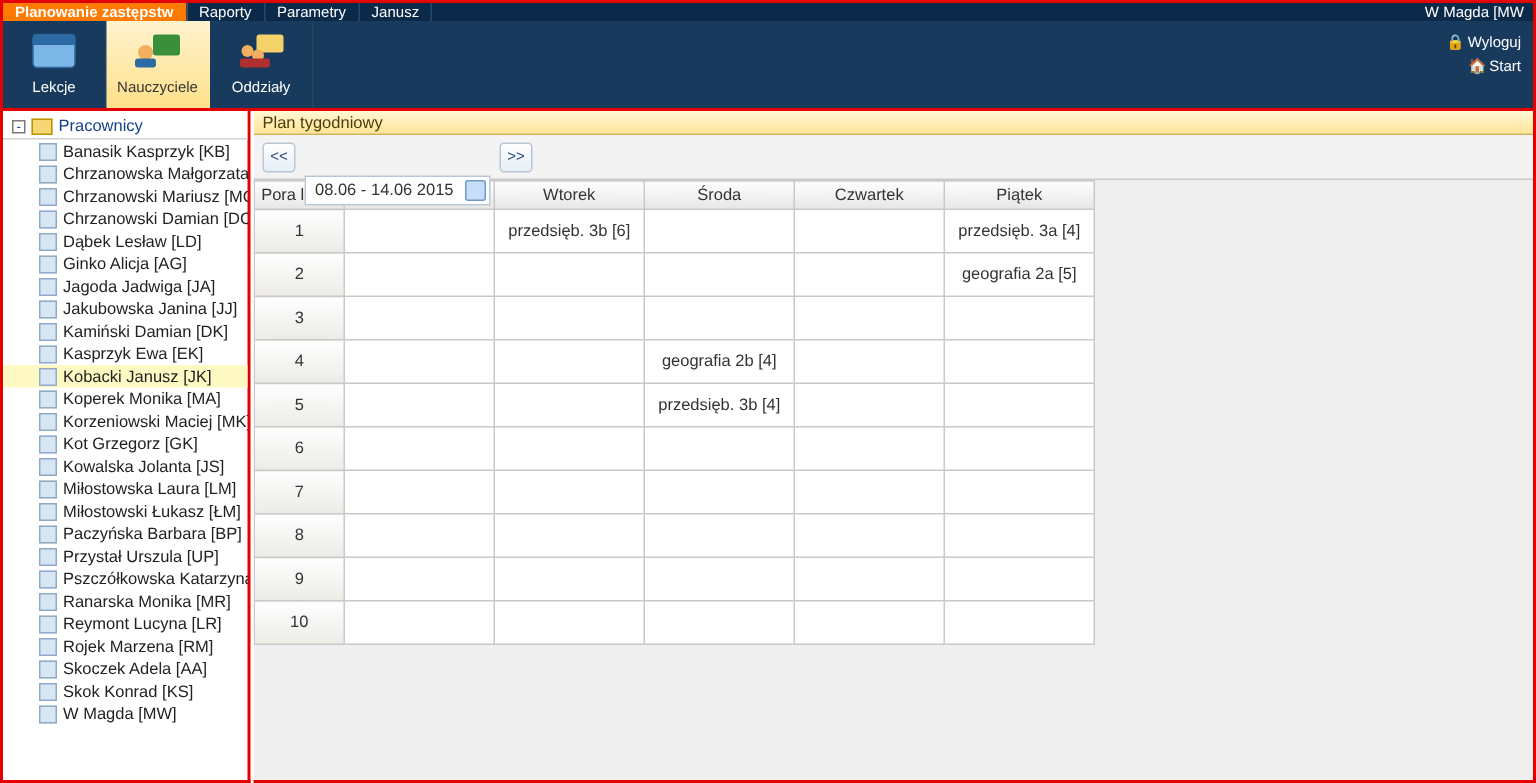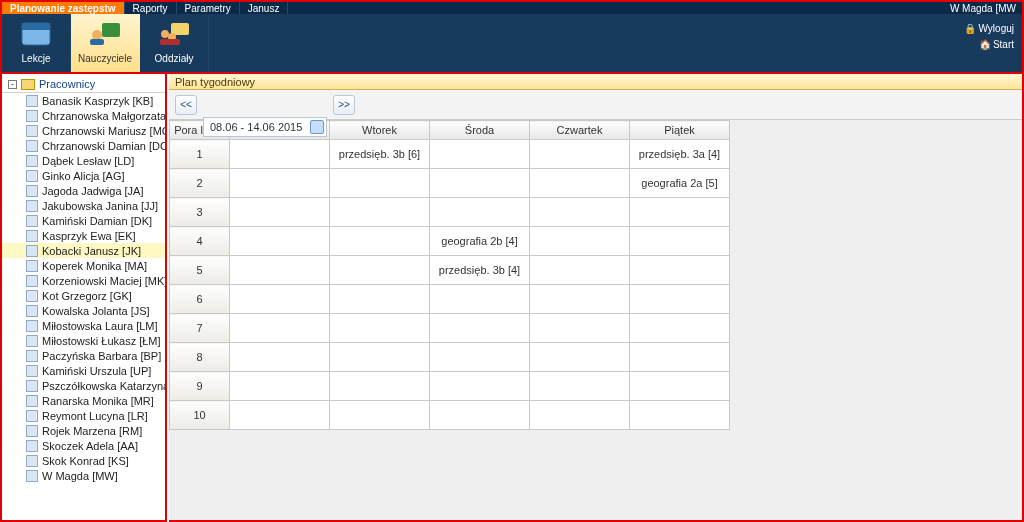--- a/index.html
+++ b/index.html
@@ -362,21 +362,21 @@
         <li>
           <span class="node-icon"></span>
           <span>Miłostowski Łukasz [ŁM]</span>
         </li>
         <li>
           <span class="node-icon"></span>
           <span>Paczyńska Barbara [BP]</span>
         </li>
         <li>
           <span class="node-icon"></span>
-          <span>Kamiński Urszula [UP]</span>
+          <span>Przystał Urszula [UP]</span>
         </li>
         <li>
           <span class="node-icon"></span>
           <span>Pszczółkowska Katarzyna [KP]</span>
         </li>
         <li>
           <span class="node-icon"></span>
           <span>Ranarska Monika [MR]</span>
         </li>
         <li>

